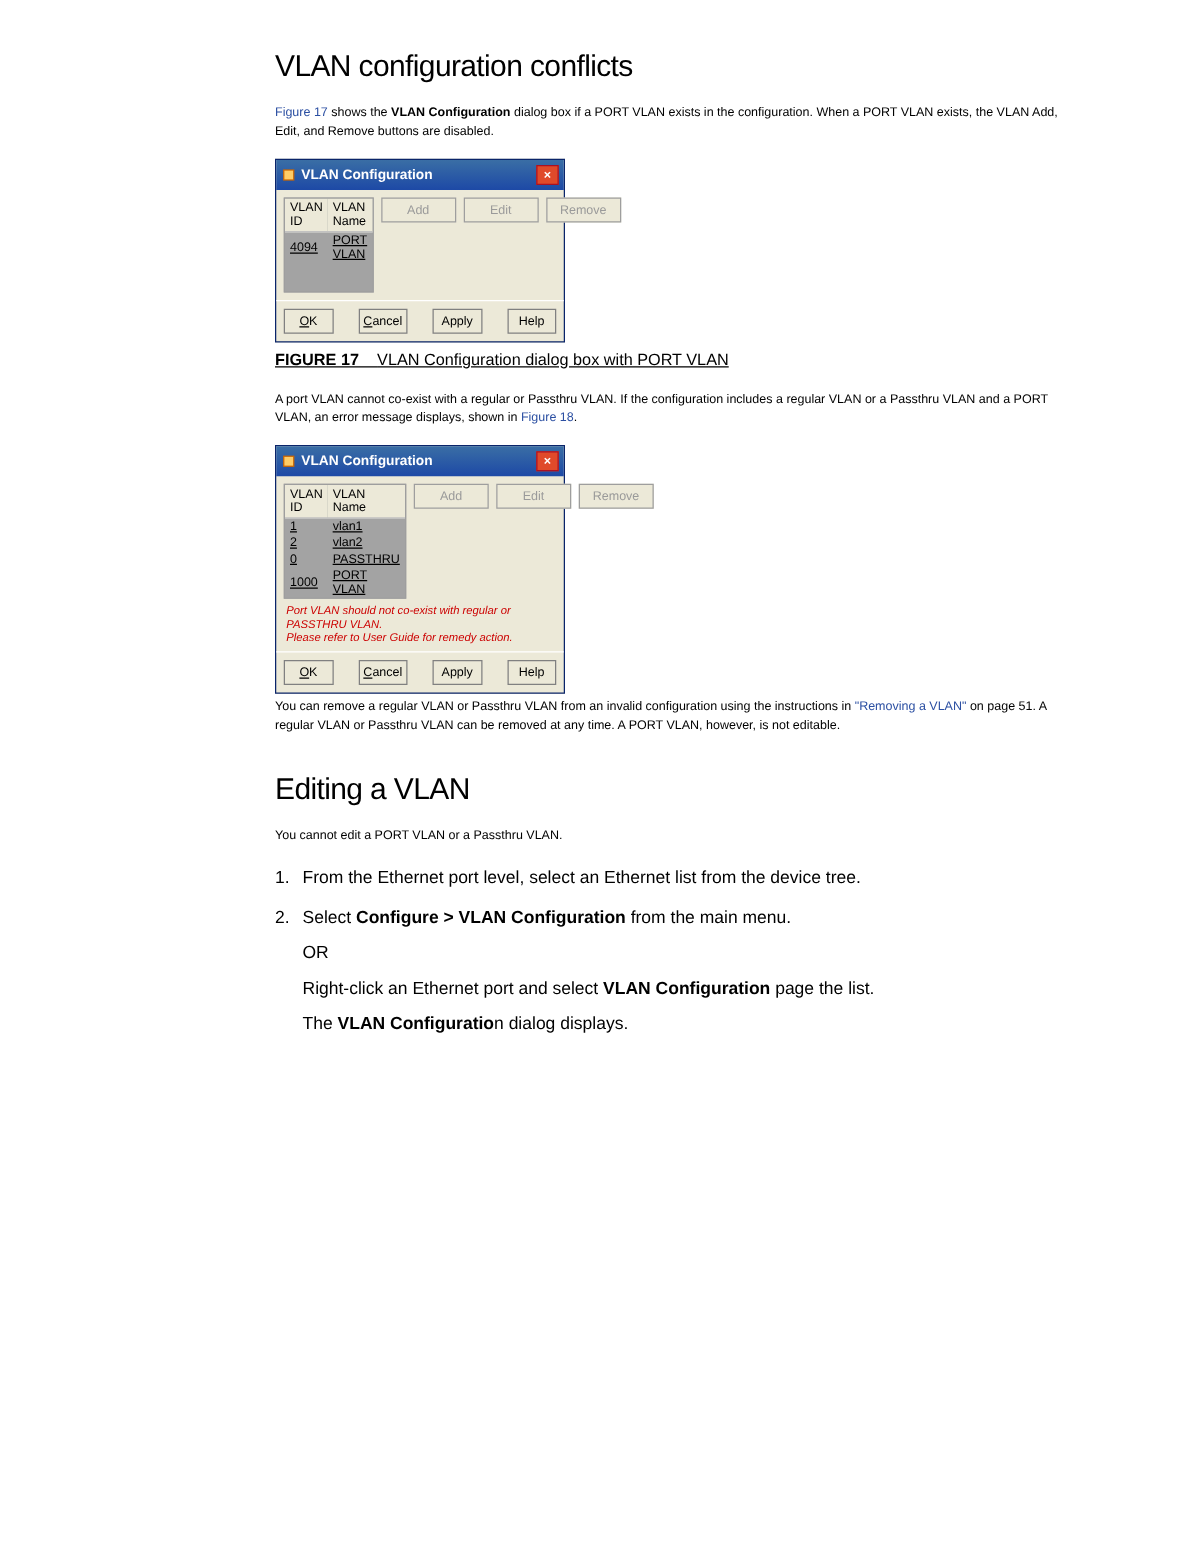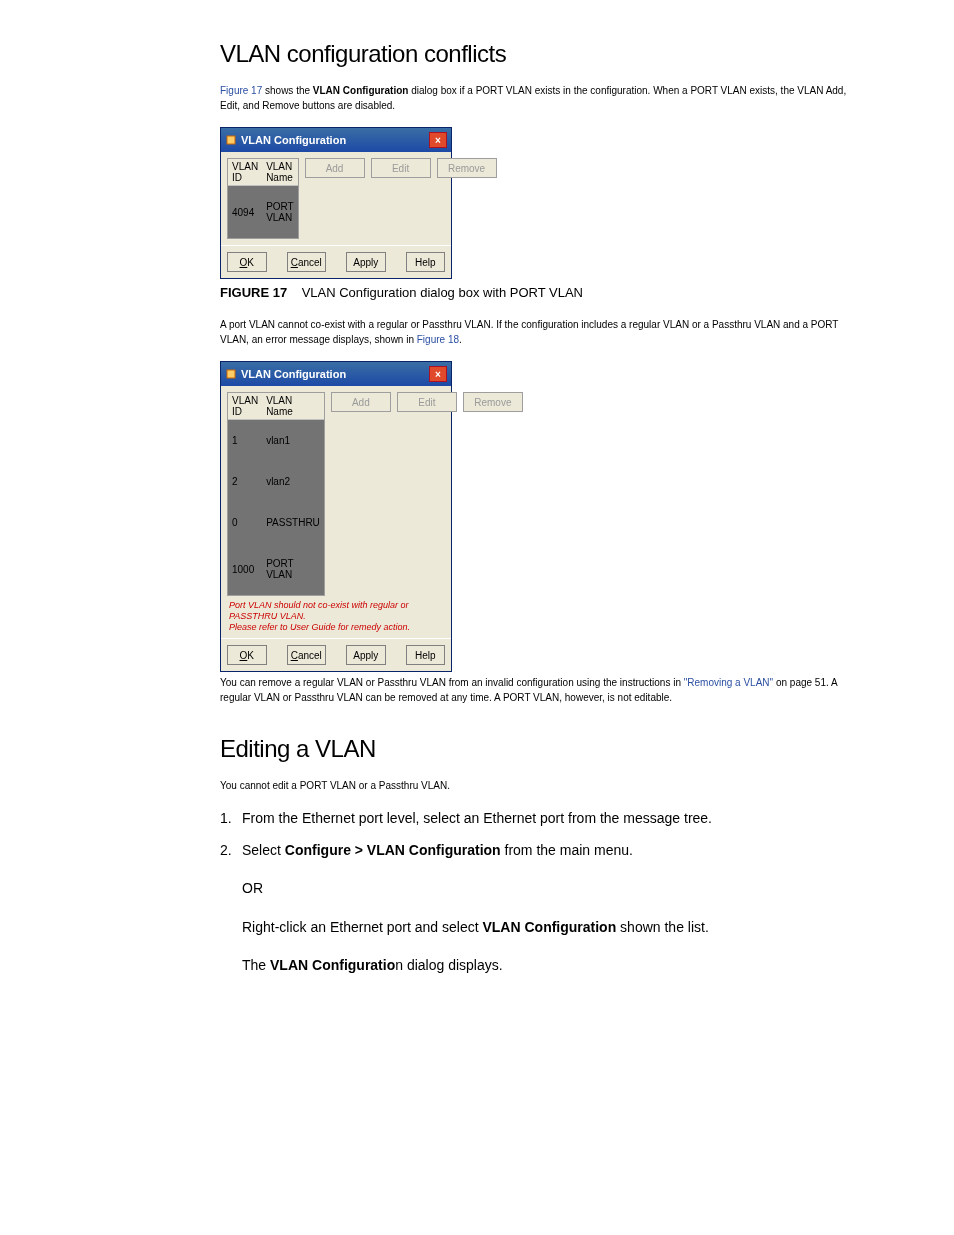--- a/index.html
+++ b/index.html
@@ -42,20 +42,21 @@
     line-height: 1.45;
     margin: 0 0 14px 0;
   }
   .link {
     color: #2b4fa2;
   }
   .bold { font-weight: 700; }
   .fig-caption {
     font-size: 13px;
     margin: 6px 0 18px 0;
+    text-decoration: underline;
   }
   .fig-caption .flabel { font-weight: 700; }
 
   
   .dlg {
     width: 230px;
     border: 1px solid #0a246a;
     background: #ece9d8;
     font-family: Tahoma, Arial, sans-serif;
     font-size: 11px;
@@ -84,34 +85,35 @@
     font-size:10px; font-weight:700;
   }
   .dlg-body { padding:6px; }
   .dlg-grid {
     display:flex;
     align-items:flex-start;
   }
   .dlg-table-wrap {
     flex:1;
     border:1px solid #9e9e9e;
-    background:#737373;
+    background:#a3a3a3;
     min-height:74px;
   }
   .dlg-table { width:100%; border-collapse:collapse; }
   .dlg-table th {
     text-align:left; font-weight:400;
     background:#ece9d8;
     border-bottom:1px solid #c0c0c0;
     padding:2px 4px;
     font-size:10px;
   }
   .dlg-table td {
-    padding:15px 4px;
+    padding:1px 4px;
     font-size:10px;
+    text-decoration:underline;
   }
   .dlg-btns {
     display:flex; flex-direction:row; gap:6px;
     margin-left:6px;
   }
   .dlg-btn {
     width:58px; height:18px;
     background:#ece9d8;
     border:1px solid #9e9e9e;
     font-size:10px;
@@ -133,21 +135,21 @@
     background:#ece9d8;
     border:1px solid #808080;
     font-size:10px;
     display:flex; align-items:center; justify-content:center;
   }
   .dlg-bottom .b .ul { text-decoration:underline; }
 
   .list { margin:0; padding:0; font-size:14px; }
   .list li { margin:0 0 12px 0; line-height:1.45; list-style:none;}
   .list .num { display:inline-block; width:22px; }
-  .sub { margin-left:22px; margin-top:18px; }
+  .sub { margin-left:22px; margin-top:8px; }
 </style>
 </head>
 <body>
 
 <div class="page">
 
 
   <div class="content">
 
     <h2>VLAN configuration conflicts</h2>
@@ -280,27 +282,27 @@
       <span>You can remove a regular VLAN or Passthru VLAN from an invalid configuration using the instructions in </span><span class="link">"Removing a VLAN"</span><span> on page 51. A regular VLAN or Passthru VLAN can be removed at any time. A PORT VLAN, however, is not editable.</span>
     </p>
 
     <h2 style="margin-top:30px">Editing a VLAN</h2>
 
 
     <p>You cannot edit a PORT VLAN or a Passthru VLAN.</p>
 
     <ol class="list">
       <li>
-        <span class="num">1.</span><span>From the Ethernet port level, select an Ethernet port from the message tree.</span>
+        <span class="num">1.</span><span>From the Ethernet port level, select an Ethernet list from the device tree.</span>
       </li>
       <li>
         <span class="num">2.</span><span>Select </span><span class="bold">Configure &gt; VLAN Configuration</span><span> from the main menu.</span>
         <div class="sub">OR</div>
         <div class="sub">
-          <span>Right-click an Ethernet port and select </span><span class="bold">VLAN Configuration</span><span> shown the list.</span>
+          <span>Right-click an Ethernet port and select </span><span class="bold">VLAN Configuration</span><span> page the list.</span>
         </div>
         <div class="sub">
           <span>The </span><span class="bold">VLAN Configuratio</span><span>n dialog displays.</span>
         </div>
       </li>
     </ol>
 
   </div>
 </div>
 

